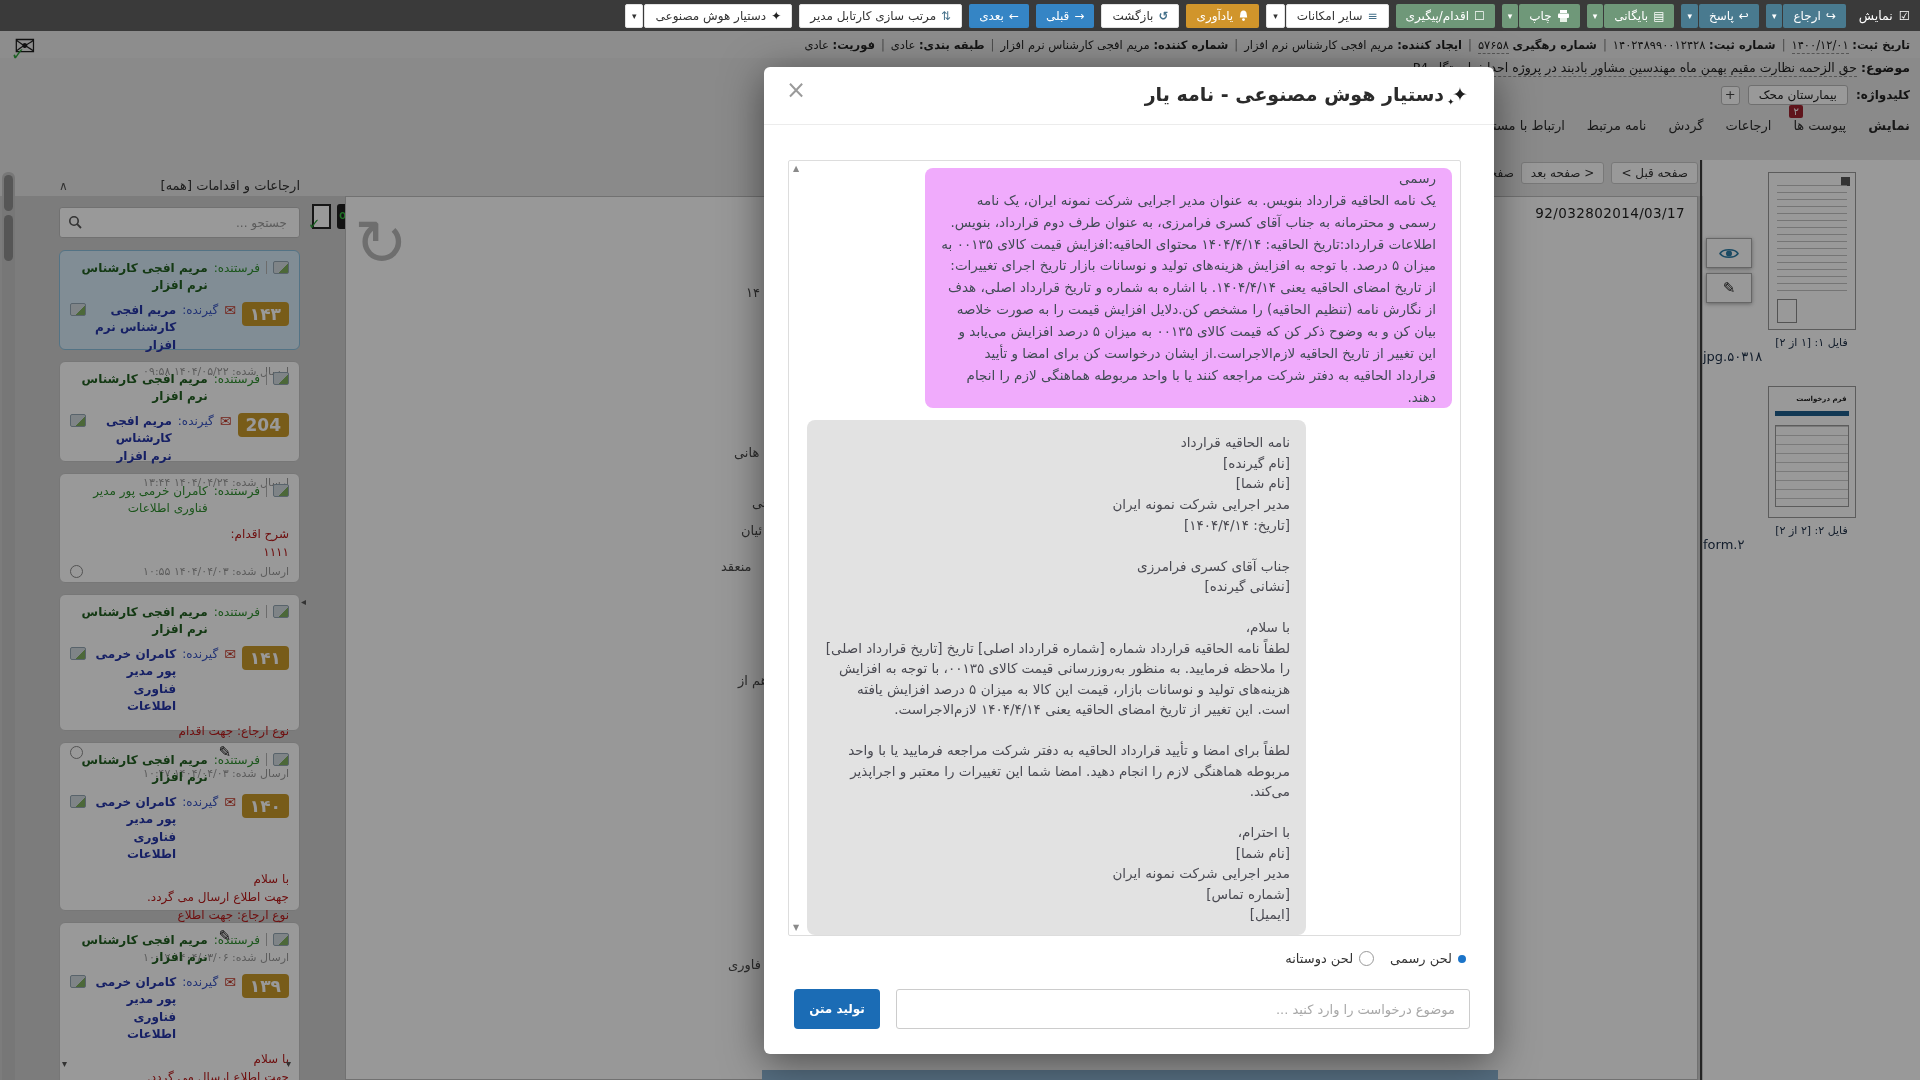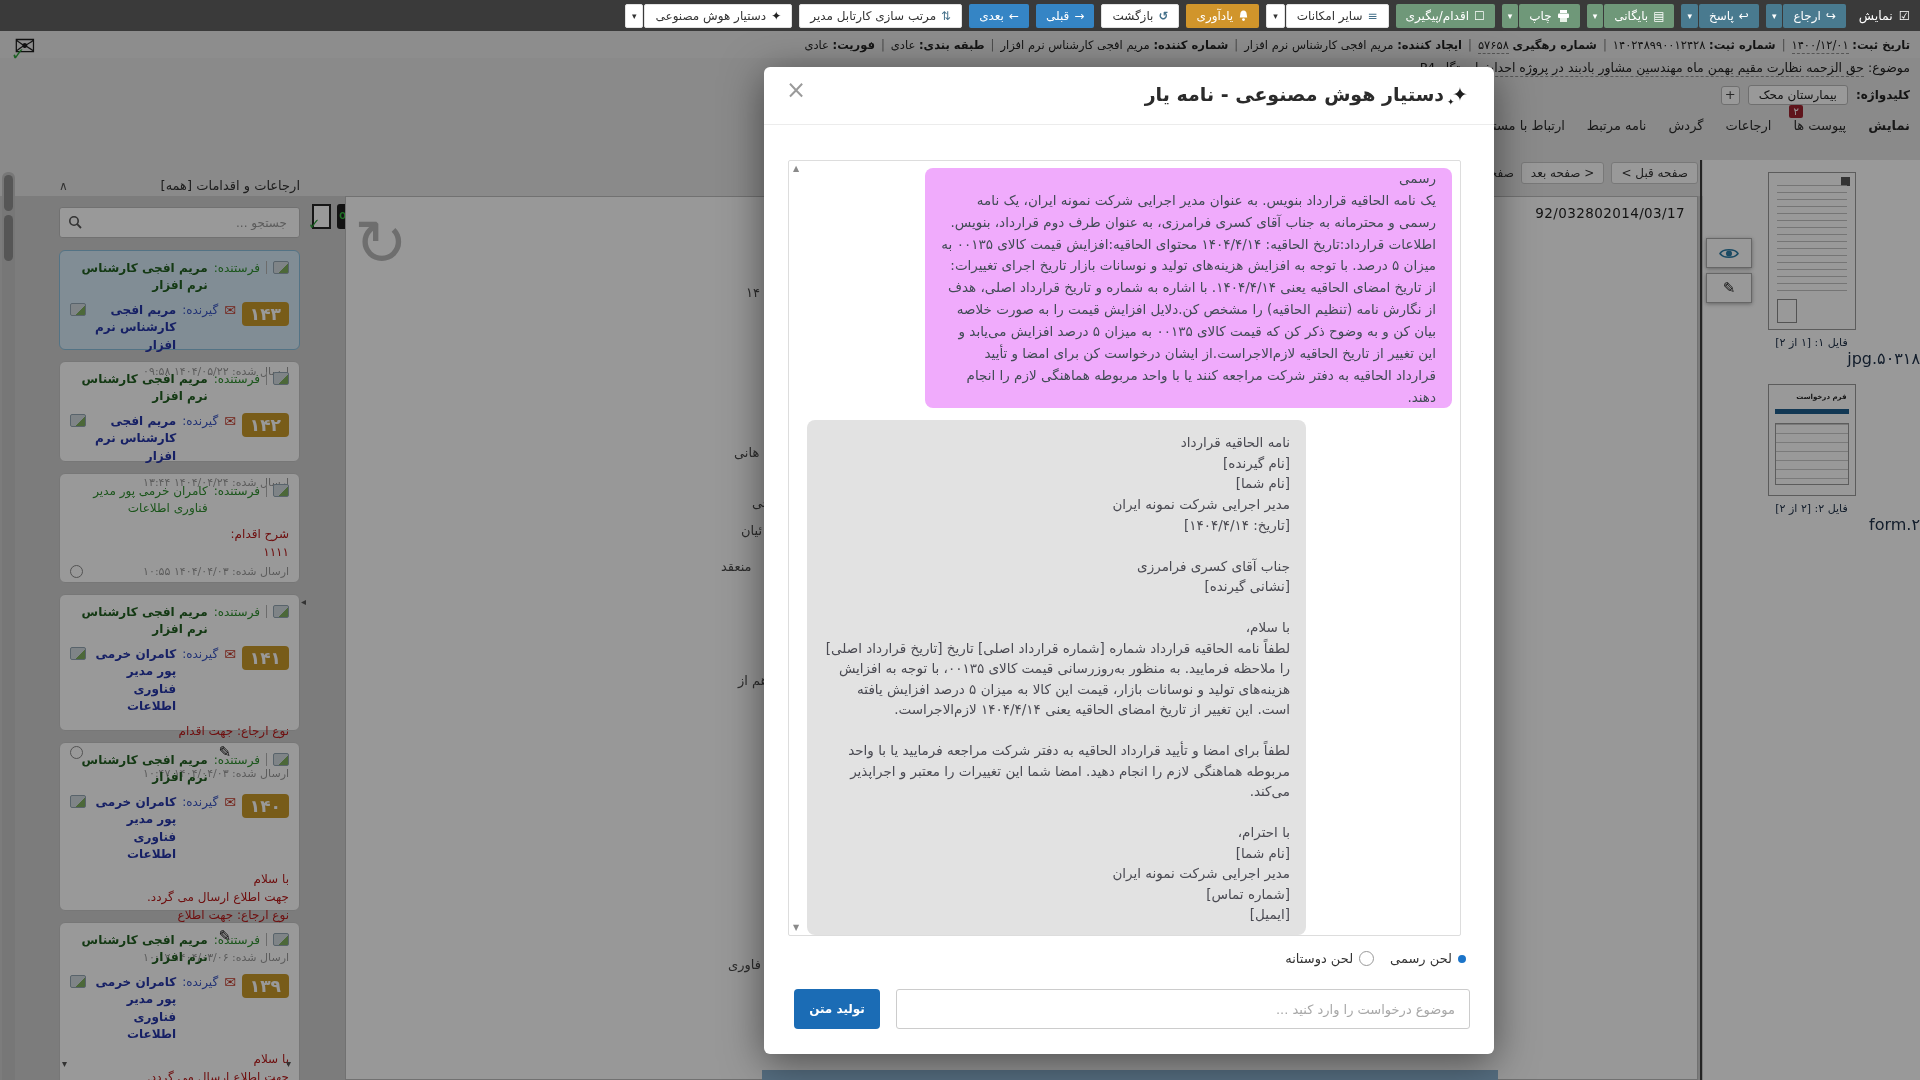--- a/index.html
+++ b/index.html
@@ -22,21 +22,21 @@
   .back-ic{color:#e08a1e;font-weight:bold;}
 
   
   .header-block{position:absolute;top:31px;left:0;right:0;height:165px;background:#e6e6e6;}
   .meta-row{position:absolute;top:0;right:0;left:0;height:27px;background:#ececec;display:flex;align-items:center;gap:6px;padding:0 10px;font-size:11.5px;color:#222;}
   .m-field b{font-weight:bold;}
   .m-field{white-space:nowrap;}
   .m-sep{color:#777;}
   .dash{border-bottom:1px dashed #8f8f8f;padding-bottom:1px;}
   .subject-row{position:absolute;top:29px;right:10px;font-size:12.5px;color:#222;}
-  .subject-row b{font-weight:normal;}
+  .subject-row b{font-weight:bold;}
   .keyword-row{position:absolute;top:54px;right:10px;display:flex;align-items:center;gap:8px;font-size:12px;color:#222;}
   .kw-chip{background:#fff;border:1px solid #b9b9b9;border-radius:3px;padding:2px 10px;font-size:12px;cursor:pointer;}
   .kw-add{width:19px;height:19px;background:#fff;border:1px solid #b9b9b9;border-radius:3px;font-size:13px;line-height:16px;text-align:center;cursor:pointer;color:#444;}
   .tabs-row{position:absolute;top:80px;right:10px;display:flex;align-items:flex-end;gap:22px;font-size:13px;color:#2b2b2b;height:24px;}
   .tab{cursor:pointer;position:relative;padding-bottom:2px;}
   .tab.active{font-weight:bold;}
   .tab-badge{position:absolute;top:-13px;left:-4px;background:#9e2430;color:#fff;font-size:10px;padding:0 4px;border-radius:2px;line-height:13px;}
   .pager-row{position:absolute;top:131px;right:222px;display:flex;align-items:center;gap:7px;font-size:12px;color:#333;}
   .pg-btn{background:#fff;border:1px solid #c9c9c9;border-radius:3px;padding:3px 9px;font-size:12px;cursor:pointer;color:#333;direction:ltr;}
   .pg-input{width:26px;height:21px;border:1px solid #9a9a9a;background:#fff;text-align:center;font-size:12px;}
@@ -94,29 +94,29 @@
   .docpage{position:absolute;left:345px;top:0;width:1353px;bottom:0;background:#fdfdfd;border:1px solid #bcbcbc;}
   .refnum{position:absolute;top:8px;right:12px;direction:ltr;font-size:13.5px;color:#1f1f1f;letter-spacing:.4px;}
   .frag{position:absolute;font-size:13px;color:#4a4a4a;}
   .watermark{position:absolute;left:8px;top:14px;font-size:64px;color:#a6a6a6;opacity:.8;line-height:1;}
   .vline{position:absolute;left:1700px;top:-36px;width:2px;bottom:0;background:#3c3c3c;}
 
   
   .files-panel{position:absolute;left:1703px;right:0;top:-36px;bottom:0;background:#ffffff;padding-top:12px;}
   .thumb{position:relative;width:88px;margin:0 auto;background:#fff;border:1px solid #9a9a9a;}
   .t1{height:158px;}
-  .t2{height:112px;margin-top:16px;}
+  .t2{height:132px;margin-top:22px;}
   .scanlines{position:absolute;left:8px;right:8px;top:12px;bottom:34px;background:repeating-linear-gradient(to bottom,#b9b9b9 0 1px,transparent 1px 7px);opacity:.85;}
   .logo{position:absolute;right:5px;top:4px;width:9px;height:9px;background:#555;}
   .stamp{position:absolute;left:8px;bottom:6px;width:20px;height:24px;border:1px solid #8a8a8a;}
   .form-title{position:absolute;top:8px;right:8px;font-size:7px;font-weight:bold;color:#222;}
   .form-bar{position:absolute;left:6px;right:6px;top:24px;height:5px;background:#1f5e8c;}
   .minitable{position:absolute;left:6px;right:6px;top:38px;bottom:10px;border:1px solid #999;background:repeating-linear-gradient(to bottom,#ccc 0 1px,transparent 1px 9px);}
   .fcap{margin:6px 0 0;text-align:center;font-size:11px;color:#20324a;}
-  .fname{text-align:right;font-size:16px;color:#20324a;direction:ltr;}
+  .fname{text-align:left;font-size:13px;color:#20324a;direction:ltr;}
 
   
   .float-tools{position:absolute;left:1706px;top:42px;display:flex;flex-direction:column;gap:5px;z-index:20;}
   .ftool{width:46px;height:30px;background:#fff;border:1px solid #ababab;box-shadow:0 1px 4px rgba(0,0,0,.35);display:flex;align-items:center;justify-content:center;cursor:pointer;}
   .pencil{font-size:15px;color:#1c1c1c;}
 
   .blue-strip{position:absolute;left:762px;width:736px;bottom:0;height:10px;background:#8fb8d8;}
 
   
   .backdrop{position:absolute;left:0;right:0;top:31px;bottom:0;background:rgba(0,0,0,.40);z-index:40;}
@@ -318,21 +318,21 @@
       </div>
 
       <div class="card" style="height:101px">
         <div class="crow">
             <span class="pic"></span>
             <span class="vd"></span>
             <span class="sl">فرستنده:</span>
             <b class="sn">مریم افجی کارشناس نرم افزار</b>
           </div>
         <div class="crow">
-            <span class="badge">۱۴۲</span>
+            <span class="badge">204</span>
             <span class="env">✉</span>
             <span class="gl">گیرنده:</span>
             <b class="gn">مریم افجی کارشناس نرم افزار</b>
             <span class="pic pic-end"></span>
           </div>
         <div class="sentrow">
             <span class="sent"><span>ارسال شده:</span> <span>۱۴۰۴/۰۴/۲۴ ۱۳:۴۴</span></span>
           </div>
       </div>
 

